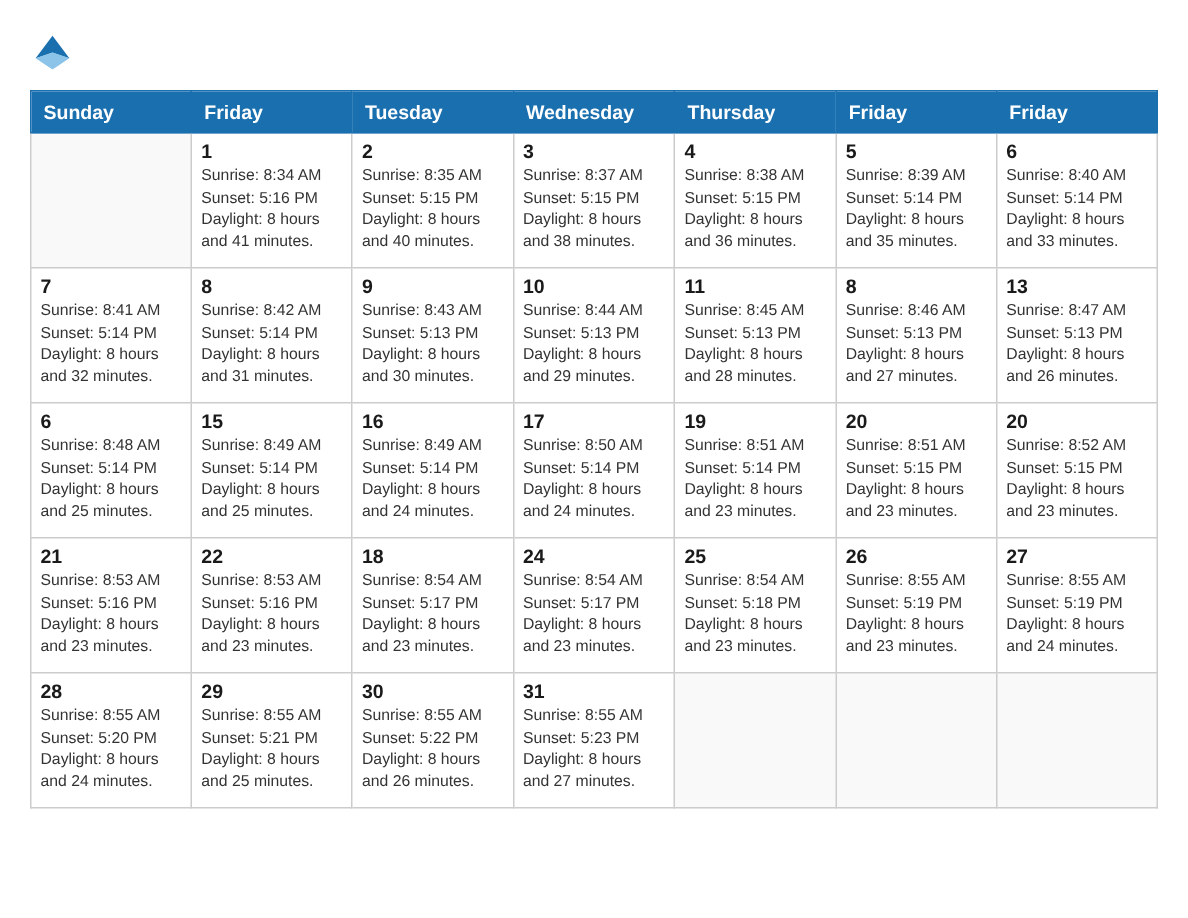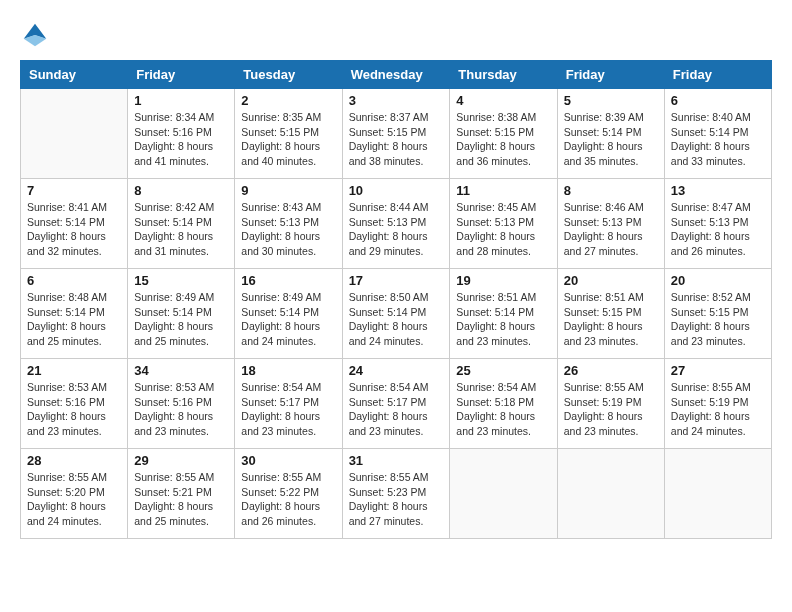--- a/index.html
+++ b/index.html
@@ -199,21 +199,21 @@
           <span class="day-num">20</span>
           <div class="day-info">Sunrise: 8:52 AM<br>Sunset: 5:15 PM<br>Daylight: 8 hours<br>and 23 minutes.</div>
         </td>
       </tr>
       <tr class="week-row">
         <td>
           <span class="day-num">21</span>
           <div class="day-info">Sunrise: 8:53 AM<br>Sunset: 5:16 PM<br>Daylight: 8 hours<br>and 23 minutes.</div>
         </td>
         <td>
-          <span class="day-num">34</span>
+          <span class="day-num">22</span>
           <div class="day-info">Sunrise: 8:53 AM<br>Sunset: 5:16 PM<br>Daylight: 8 hours<br>and 23 minutes.</div>
         </td>
         <td>
           <span class="day-num">18</span>
           <div class="day-info">Sunrise: 8:54 AM<br>Sunset: 5:17 PM<br>Daylight: 8 hours<br>and 23 minutes.</div>
         </td>
         <td>
           <span class="day-num">24</span>
           <div class="day-info">Sunrise: 8:54 AM<br>Sunset: 5:17 PM<br>Daylight: 8 hours<br>and 23 minutes.</div>
         </td>

